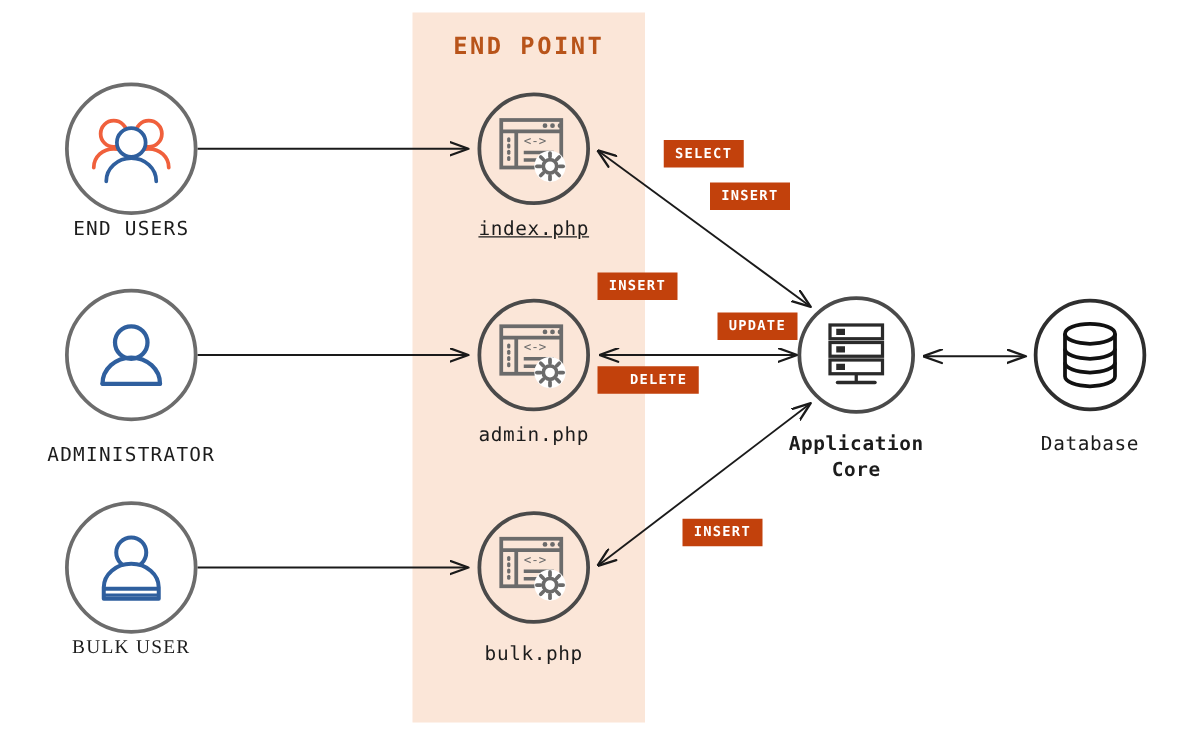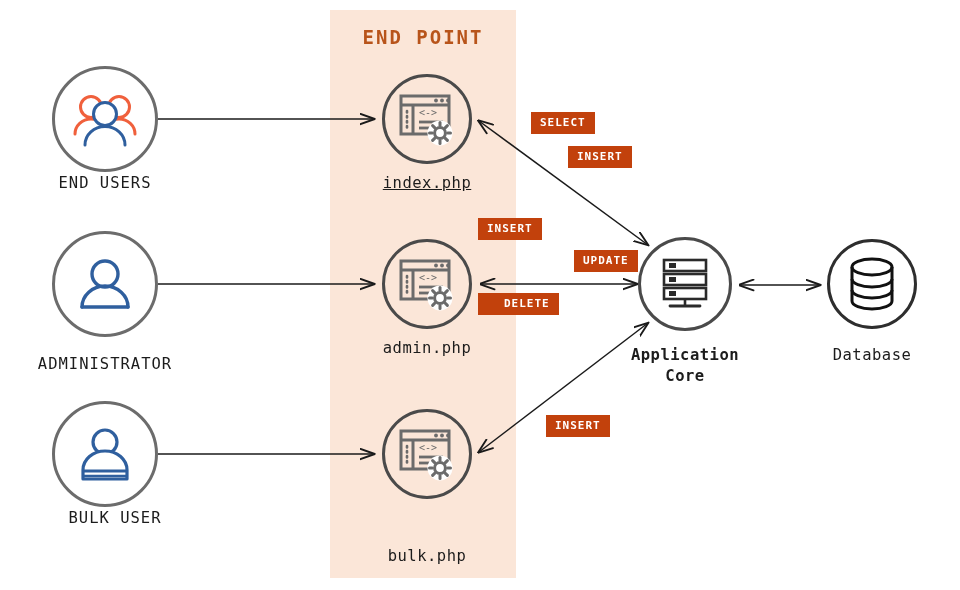--- a/index.html
+++ b/index.html
@@ -131,21 +131,21 @@
 
   <div class="node">
     <div class="circ gray" style="left:52px;top:401px;width:106px;height:106px;">
       <svg width="62" height="62" viewBox="0 0 62 62">
         <circle cx="31" cy="19" r="12" fill="none" stroke="#2f5f9e" stroke-width="3.2"></circle>
         <path d="M9,47 a22,19 0 0 1 44,0 v9 h-44 z" fill="#ffffff" stroke="#2f5f9e" stroke-width="3.2" stroke-linejoin="round"></path>
         <line x1="10" y1="48" x2="52" y2="48" stroke="#2f5f9e" stroke-width="3.2"></line>
         <line x1="10" y1="53" x2="52" y2="53" stroke="#2f5f9e" stroke-width="2.6"></line>
       </svg>
     </div>
-    <div class="caption" style="left:15px;top:508px;width:200px;">BULK USER</div>
+    <div class="caption" style="left:5px;top:508px;width:200px;font-family:Liberation Serif, serif;">BULK USER</div>
   </div>
 
   <div class="node">
     <div class="circ dark" style="left:382px;top:74px;width:90px;height:90px;">
       <svg width="58" height="58" viewBox="0 0 58 58">
         <rect x="3" y="6" width="48" height="38" fill="none" stroke="#6b6b6b" stroke-width="3"></rect>
         <line x1="3" y1="15" x2="51" y2="15" stroke="#6b6b6b" stroke-width="3"></line>
         <circle cx="38" cy="10.5" r="1.9" fill="#6b6b6b"></circle>
         <circle cx="44" cy="10.5" r="1.9" fill="#6b6b6b"></circle>
         <circle cx="50" cy="10.5" r="1.9" fill="#6b6b6b"></circle>
@@ -236,21 +236,21 @@
             <line x1="-10.5" y1="0" x2="-7.6" y2="0"></line>
             <line x1="7.6" y1="0" x2="10.5" y2="0"></line>
             <line x1="-7.4" y1="-7.4" x2="-5.4" y2="-5.4"></line>
             <line x1="5.4" y1="5.4" x2="7.4" y2="7.4"></line>
             <line x1="7.4" y1="-7.4" x2="5.4" y2="-5.4"></line>
             <line x1="-5.4" y1="5.4" x2="-7.4" y2="7.4"></line>
           </g>
         </g>
       </svg>
     </div>
-    <div class="caption lower" style="left:327px;top:513px;width:200px;margin-top:33px;">bulk.php</div>
+    <div class="caption lower" style="left:327px;top:513px;width:200px;">bulk.php</div>
   </div>
 
   <div class="node">
     <div class="circ dark" style="left:638px;top:237px;width:94px;height:94px;">
       <svg width="58" height="58" viewBox="0 0 58 58">
         <rect x="8" y="5" width="42" height="11" fill="none" stroke="#2a2a2a" stroke-width="2.6"></rect>
         <rect x="8" y="19" width="42" height="11" fill="none" stroke="#2a2a2a" stroke-width="2.6"></rect>
         <rect x="8" y="33" width="42" height="11" fill="none" stroke="#2a2a2a" stroke-width="2.6"></rect>
         <rect x="13" y="8" width="7" height="5" fill="#2a2a2a"></rect>
         <rect x="13" y="22" width="7" height="5" fill="#2a2a2a"></rect>

